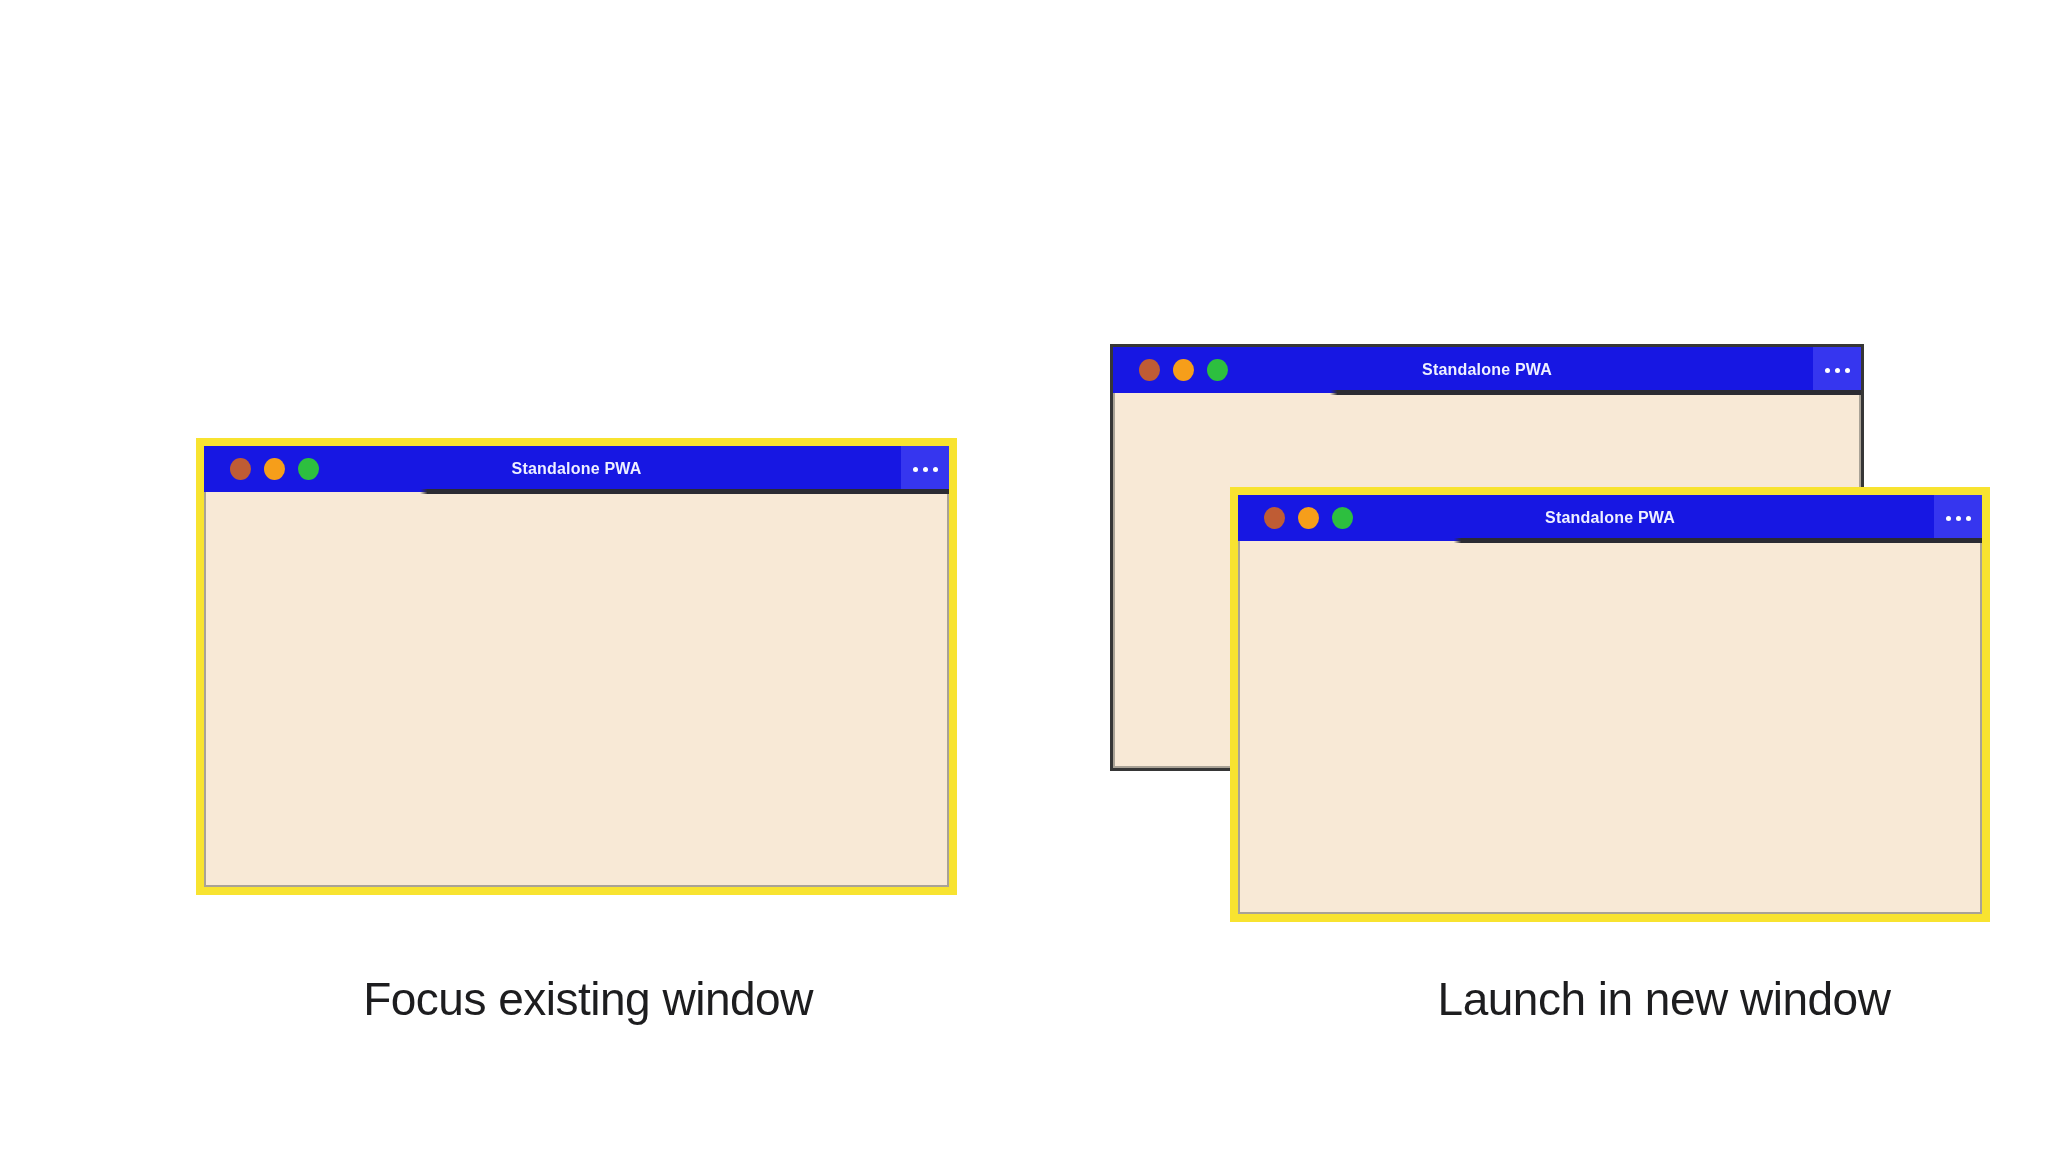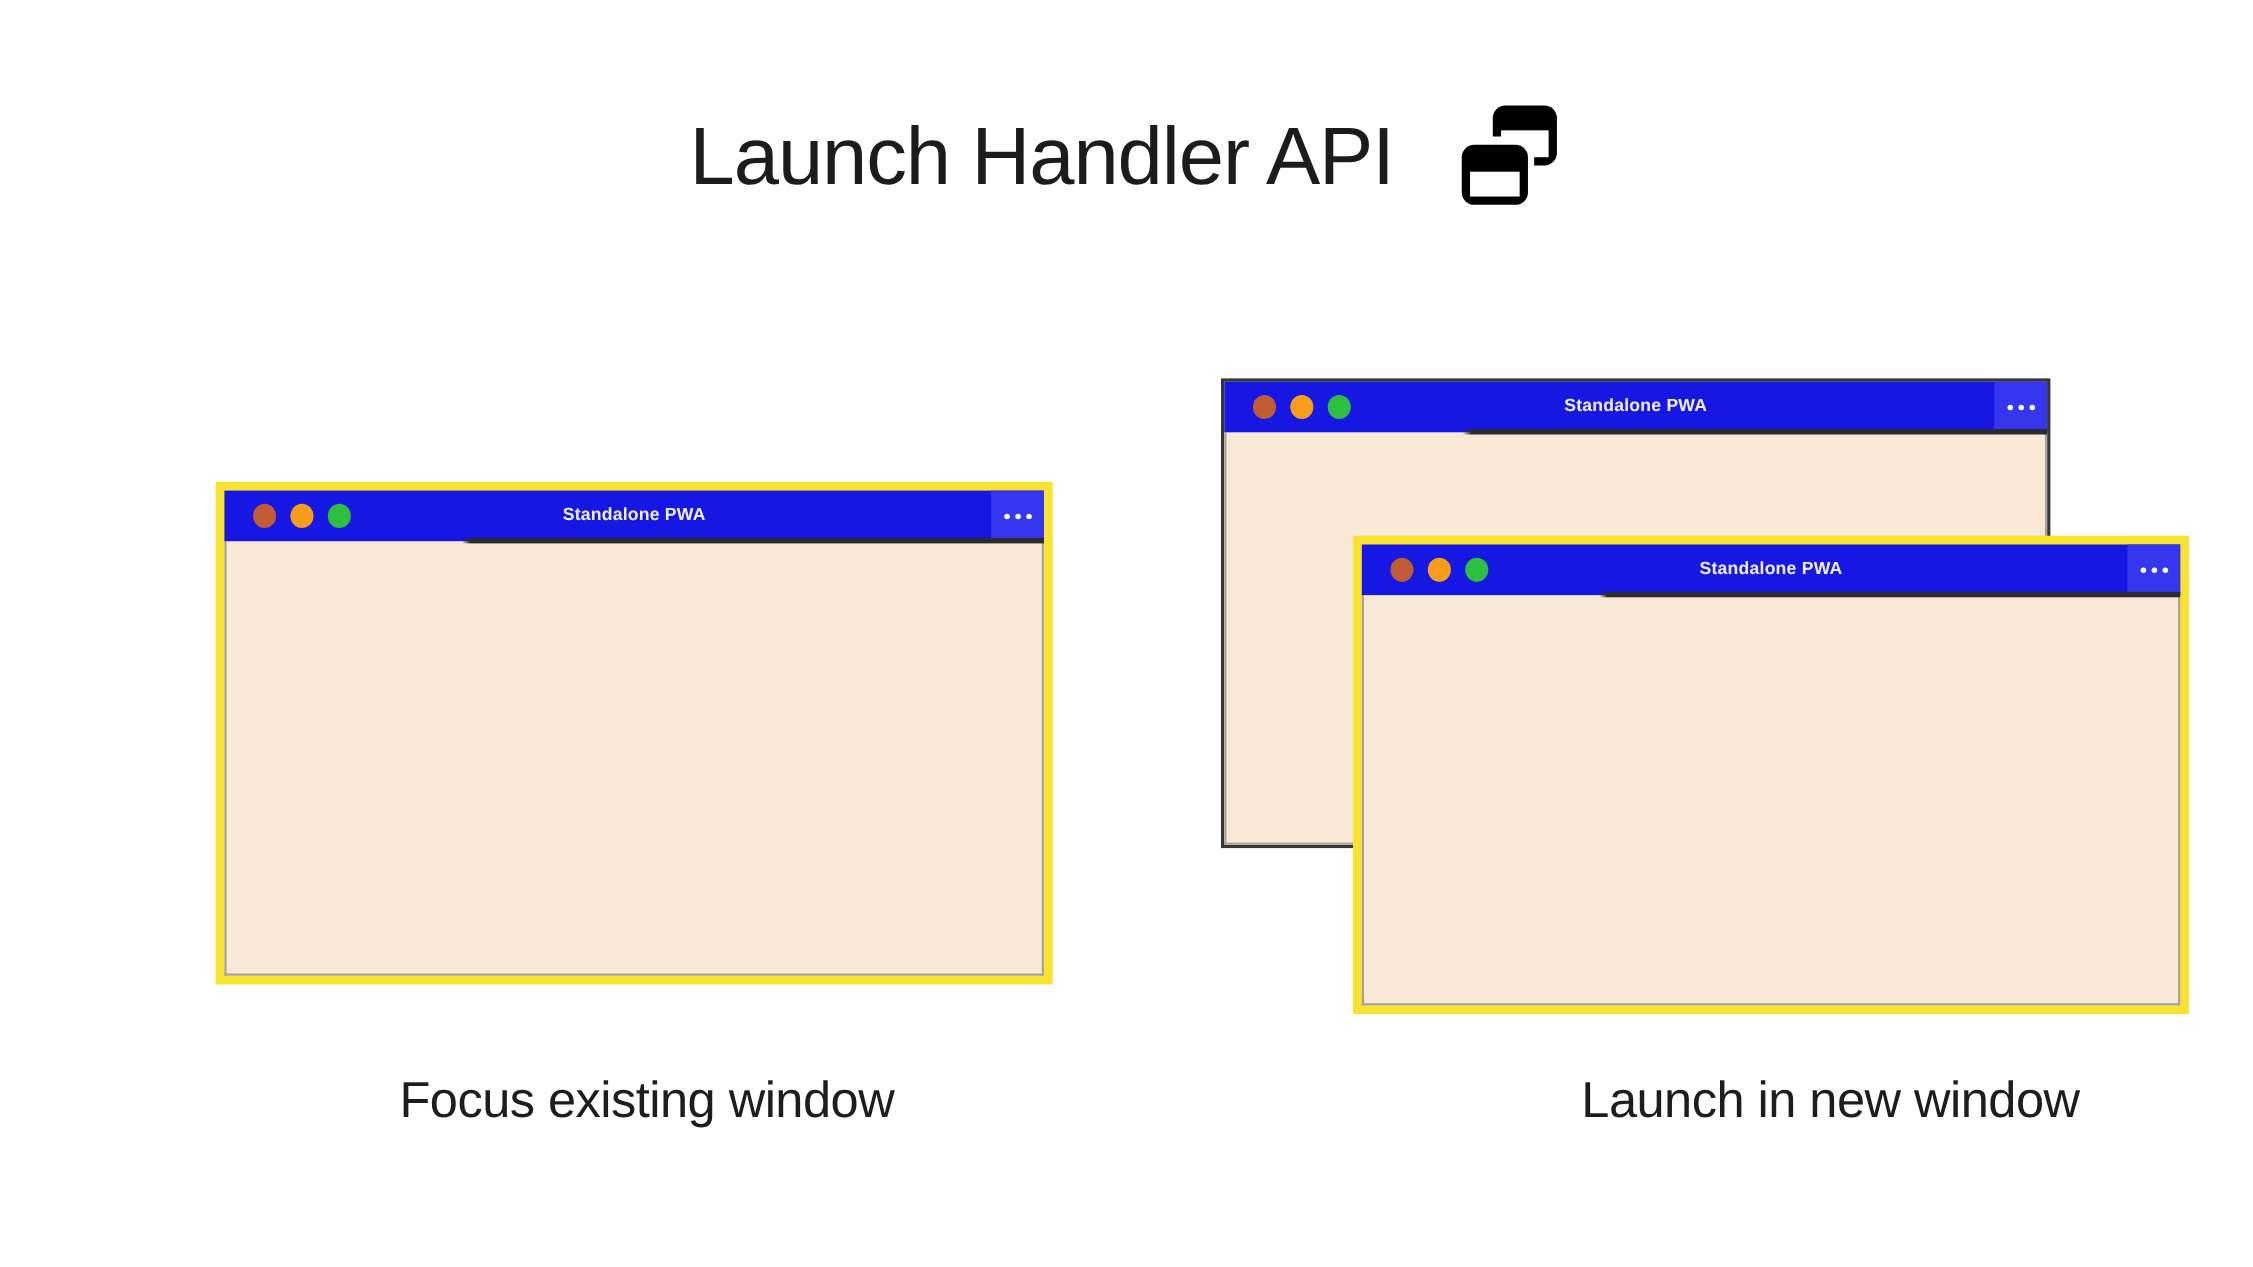--- a/index.html
+++ b/index.html
@@ -72,33 +72,20 @@
   #win-back  { left:1110px; top:344px; width:754px; height:427px; z-index:1; }
   #win-front { left:1230px; top:487px; width:760px; height:435px; z-index:2; }
   #caption-left  { left:588px; }
   #caption-right { left:1664px; }
 </style>
 </head>
 <body>
 
 <div class="stage">
 
-  <header class="header">
-    <h1 class="page-title">Launch Handler API</h1>
-    <svg class="hicon" viewBox="0 0 100 106" aria-hidden="true">
-
-      <rect x="32" y="4" width="62" height="58" rx="12" fill="#000000"></rect>
-      <rect x="40" y="28" width="46" height="26" fill="#ffffff"></rect>
-
-      <rect x="-6" y="34" width="78" height="72" rx="18" fill="#ffffff"></rect>
-
-      <rect x="2" y="42" width="64" height="58" rx="12" fill="#000000"></rect>
-      <rect x="10" y="68" width="48" height="24" fill="#ffffff"></rect>
-    </svg>
-  </header>
 
   <section class="win frame-yellow" id="win-focus">
     <div class="titlebar">
       <div class="dots">
         <span class="dot dot-red"></span>
         <span class="dot dot-orange"></span>
         <span class="dot dot-green"></span>
       </div>
       <span class="tb-title">Standalone PWA</span>
       <div class="menu">

